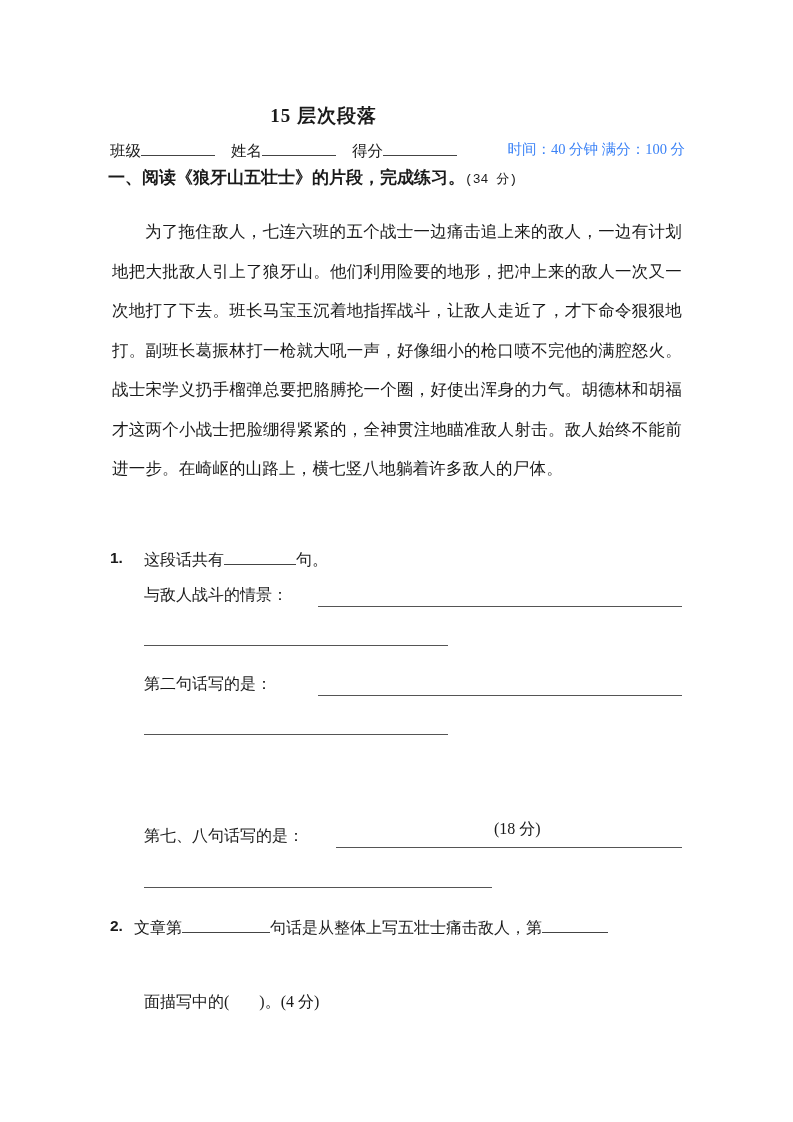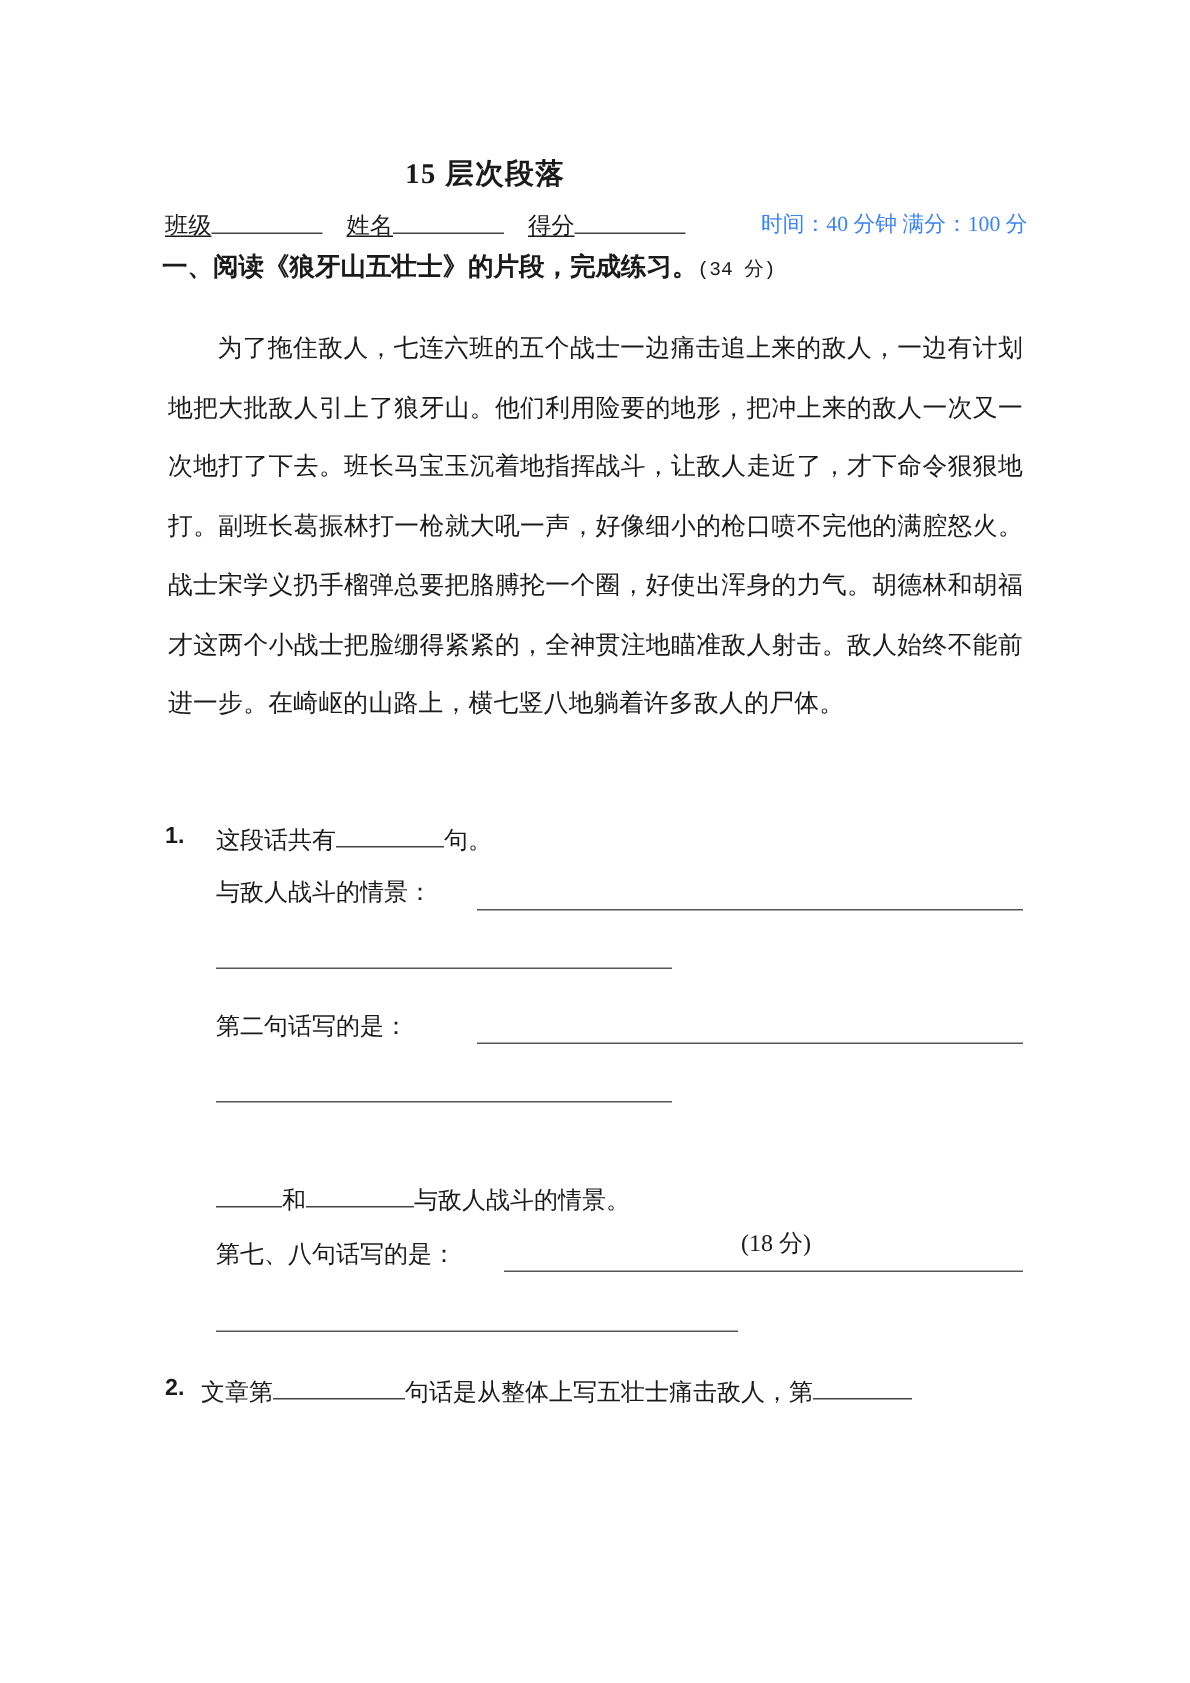--- a/index.html
+++ b/index.html
@@ -44,21 +44,20 @@
     left: 110px;
     top: 139px;
     width: 575px;
     height: 22px;
     font-size: 15.5px;
     white-space: nowrap;
   }
   .meta-field {
     display: inline-block;
     vertical-align: baseline;
-    text-decoration: underline;
   }
   .meta-label { display: inline; }
   .blank {
     display: inline-block;
     border-bottom: 1px solid #444;
     vertical-align: baseline;
     height: 1em;
   }
   .meta-blank { width: 74px; }
   .meta-gap { display: inline-block; width: 16px; }
@@ -158,27 +157,27 @@
   </div>
 
   <div class="qline" style="left:144px; top:585px;">与敌人战斗的情景：</div>
   <div class="rule" style="left:318px; top:606px; width:364px;"></div>
   <div class="rule" style="left:144px; top:645px; width:304px;"></div>
 
   <div class="qline" style="left:144px; top:674px;">第二句话写的是：</div>
   <div class="rule" style="left:318px; top:695px; width:364px;"></div>
   <div class="rule" style="left:144px; top:734px; width:304px;"></div>
 
-  <div class="qline" style="left:144px; top:788px;">
-    <span class="inline-blank" style="width:44px;"></span><span>和</span><span class="inline-blank" style="width:72px;"></span><span>与敌人战斗的情景。</span>
-  </div>
 
   <div class="qline" style="left:144px; top:826px;">第七、八句话写的是：</div>
   <div class="rule" style="left:336px; top:847px; width:346px;"></div>
   <div class="rule" style="left:144px; top:887px; width:348px;"></div>
   <div class="qline" style="left:494px; top:819px;">(18 分)</div>
 
   <div class="q-num" style="left:110px; top:917px;">2.</div>
   <div class="qline" style="left:134px; top:916px;">
     <span>文章第</span><span class="inline-blank" style="width:88px;"></span><span>句话是从整体上写五壮士痛击敌人，第</span><span class="inline-blank" style="width:66px;"></span>
   </div>
+  <div class="qline" style="left:144px; top:992px;">
+    <span>面描写中的(</span><span class="paren-blank"></span><span>)。</span><span>(4 分)</span>
+  </div>
 
 </div>
 
 </body></html>

